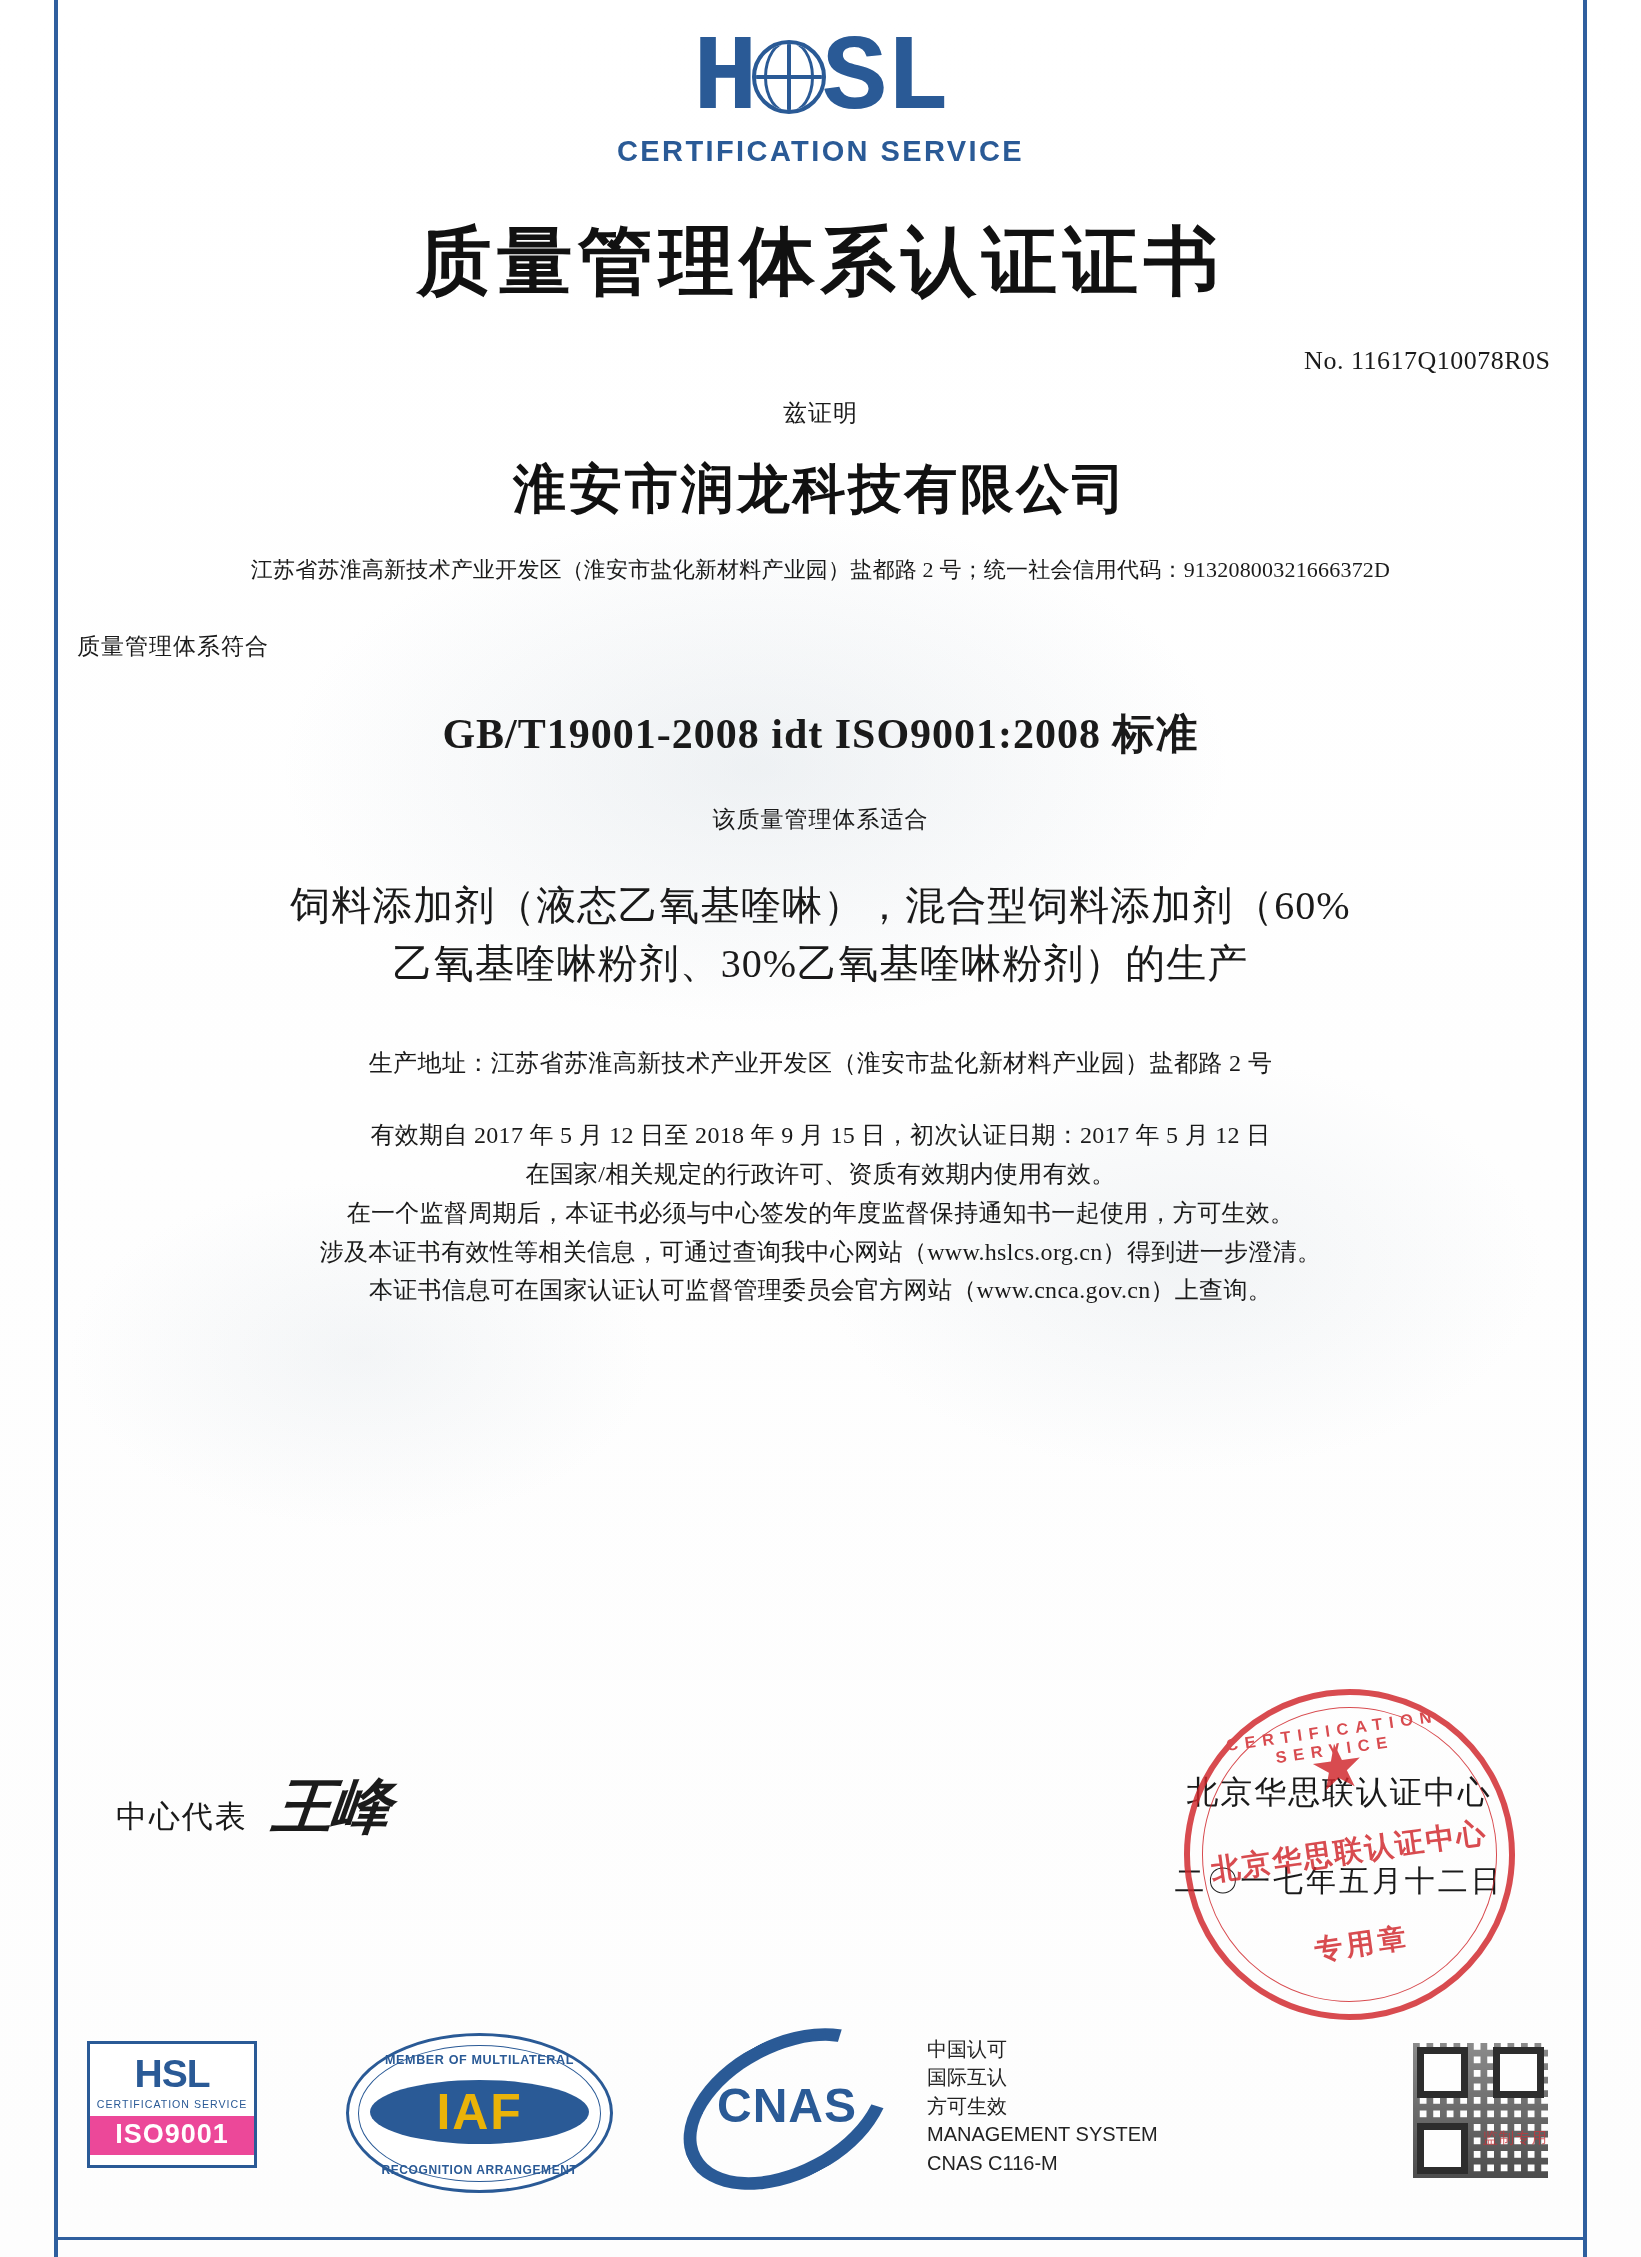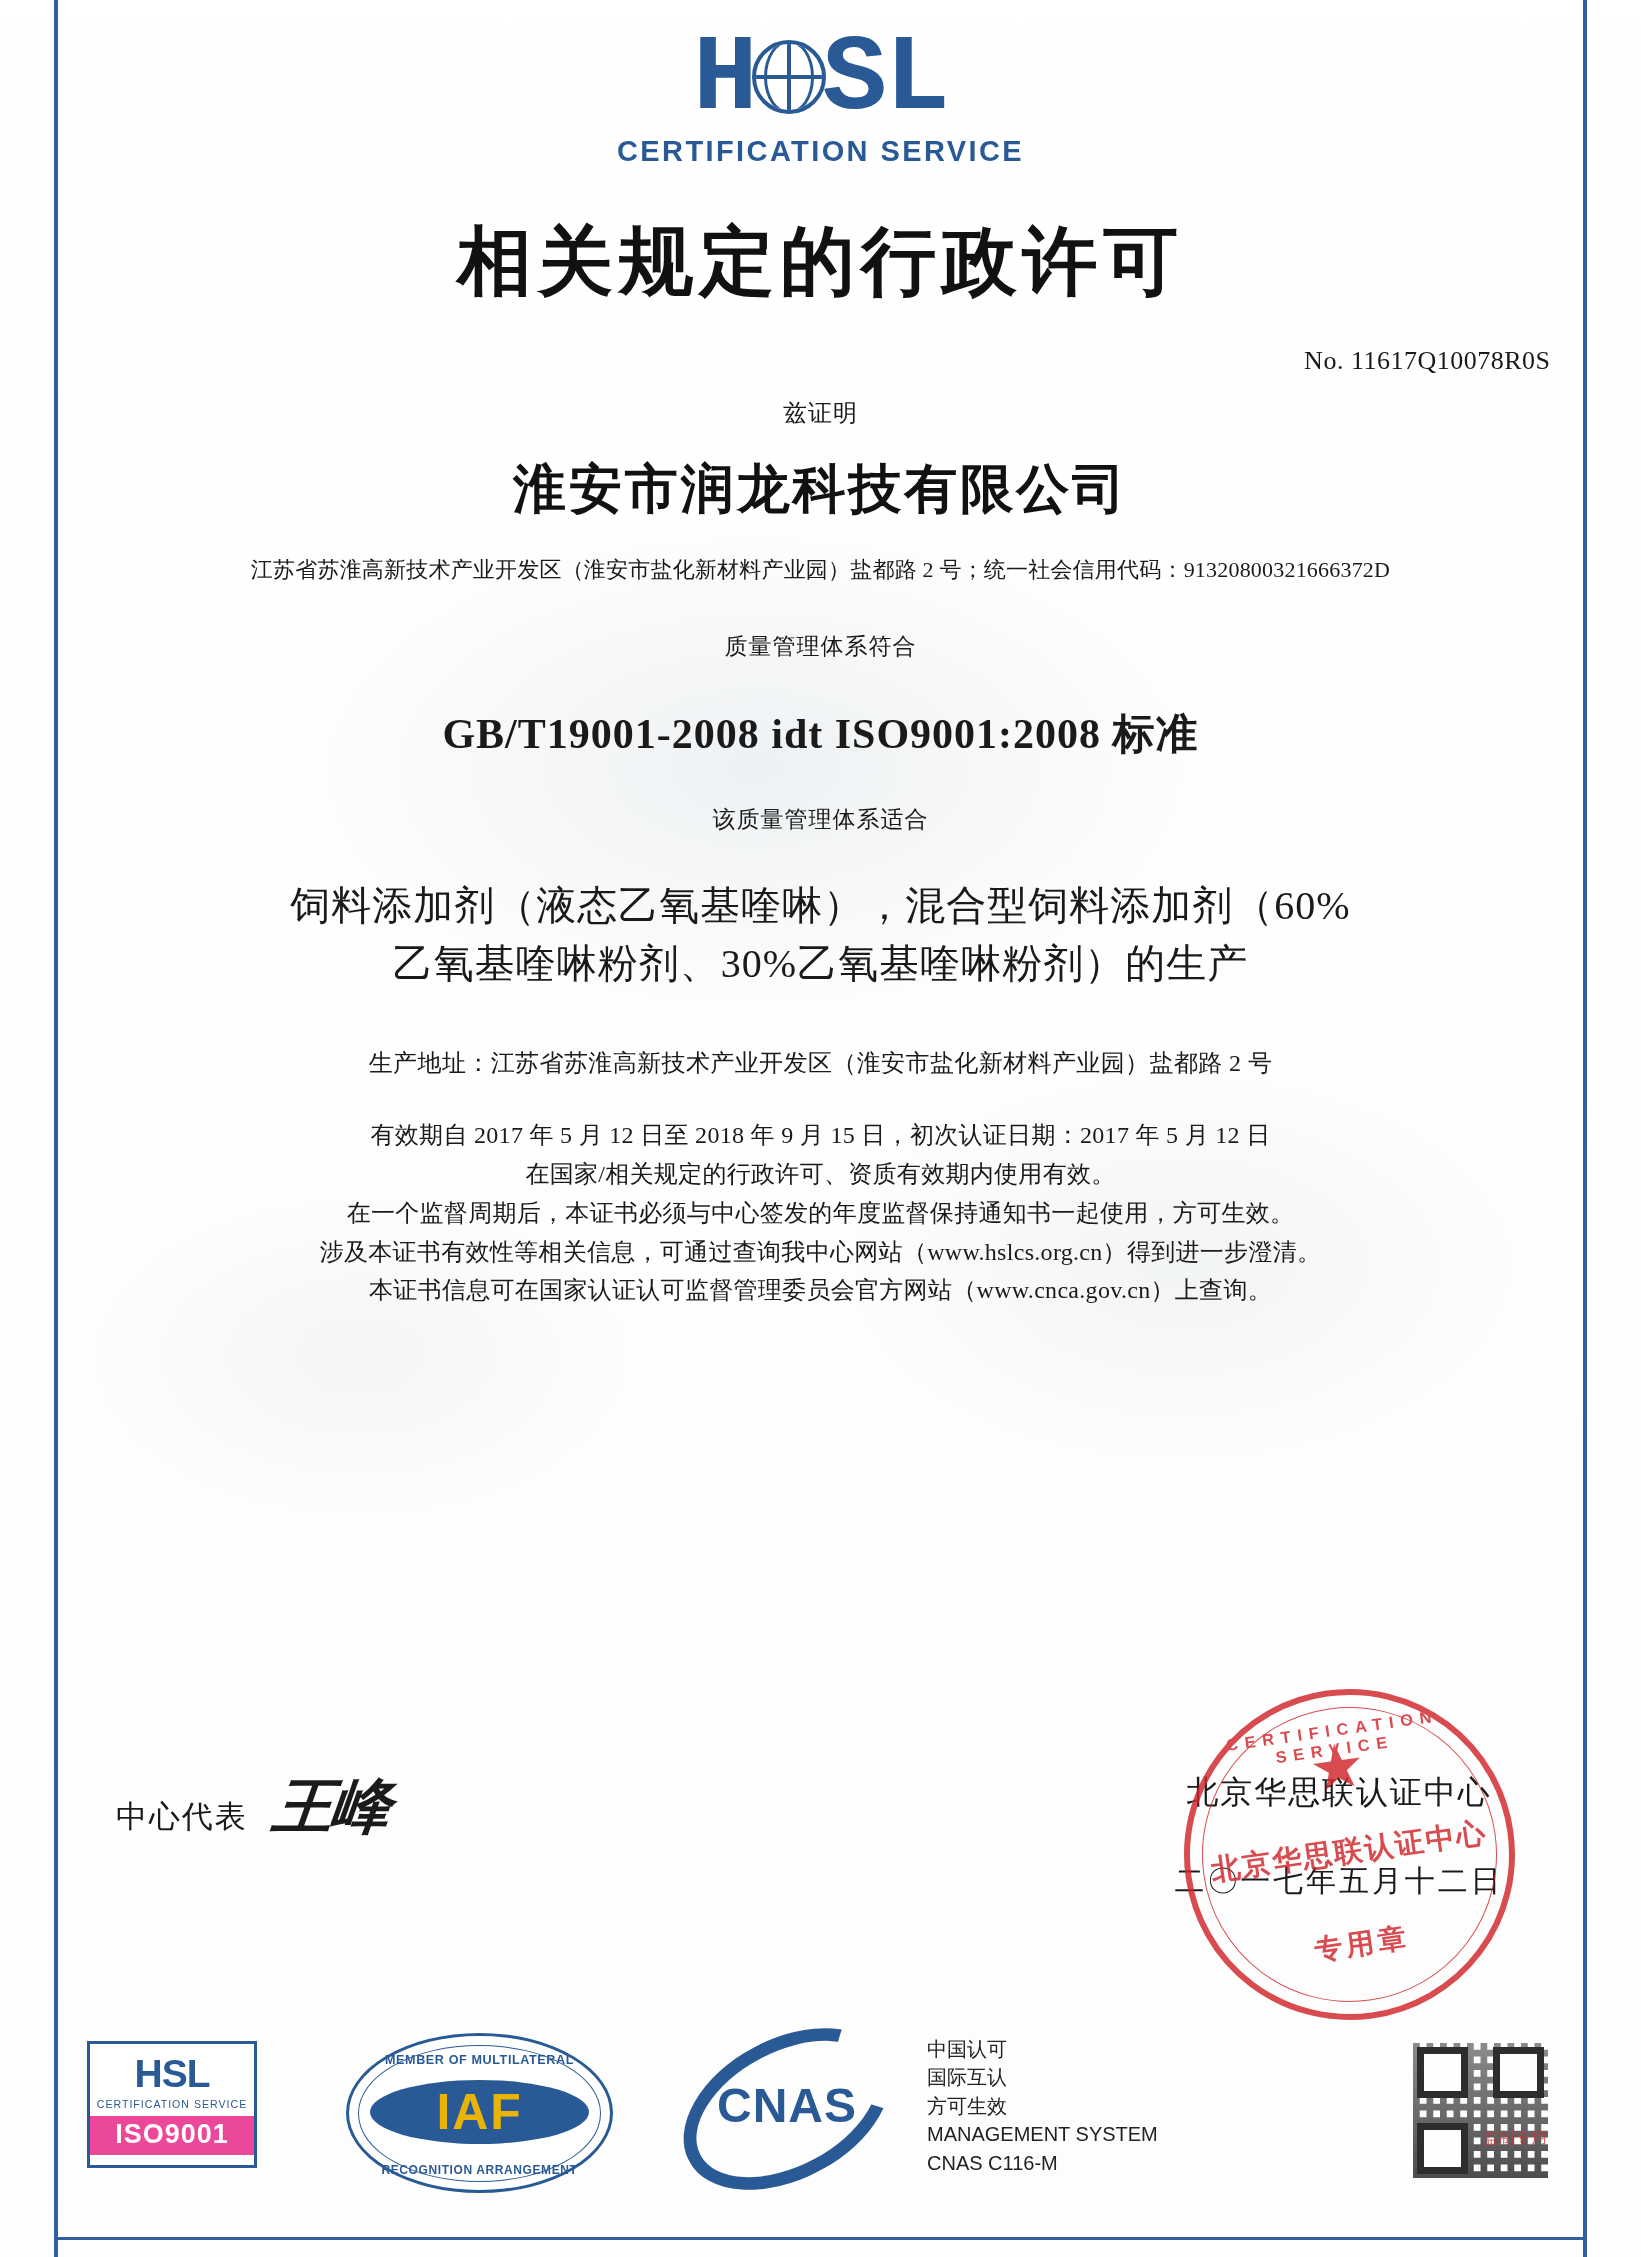--- a/index.html
+++ b/index.html
@@ -142,21 +142,21 @@
 
   .address {
     text-align: center;
     font-size: 22px;
     margin-top: 29px;
     letter-spacing: 0.2px;
     white-space: nowrap;
   }
 
   .conform {
-    text-align: center;
+    text-align: left;
     font-size: 23px;
     margin-top: 46px;
     letter-spacing: 1px;
   }
 
   .standard {
     text-align: center;
     font-weight: bold;
     font-size: 42px;
     margin-top: 44px;
@@ -446,21 +446,21 @@
 
   <div class="content">
 
     <div class="logo-head">
       <div class="logo-hsl">
         <span>H</span><span class="globe"><span class="globe-arc"></span></span><span>SL</span>
       </div>
       <div class="logo-sub">CERTIFICATION SERVICE</div>
     </div>
 
-    <div class="cert-title">相关规定的行政许可</div>
+    <div class="cert-title">质量管理体系认证证书</div>
 
     <div class="cert-no">No. 11617Q10078R0S</div>
 
     <div class="hereby line-center">兹证明</div>
 
     <div class="company">淮安市润龙科技有限公司</div>
     <div class="address">江苏省苏淮高新技术产业开发区（淮安市盐化新材料产业园）盐都路 2 号；统一社会信用代码：91320800321666372D</div>
 
     <div class="conform">质量管理体系符合</div>
     <div class="standard">GB/T19001-2008 idt ISO9001:2008 标准</div>

